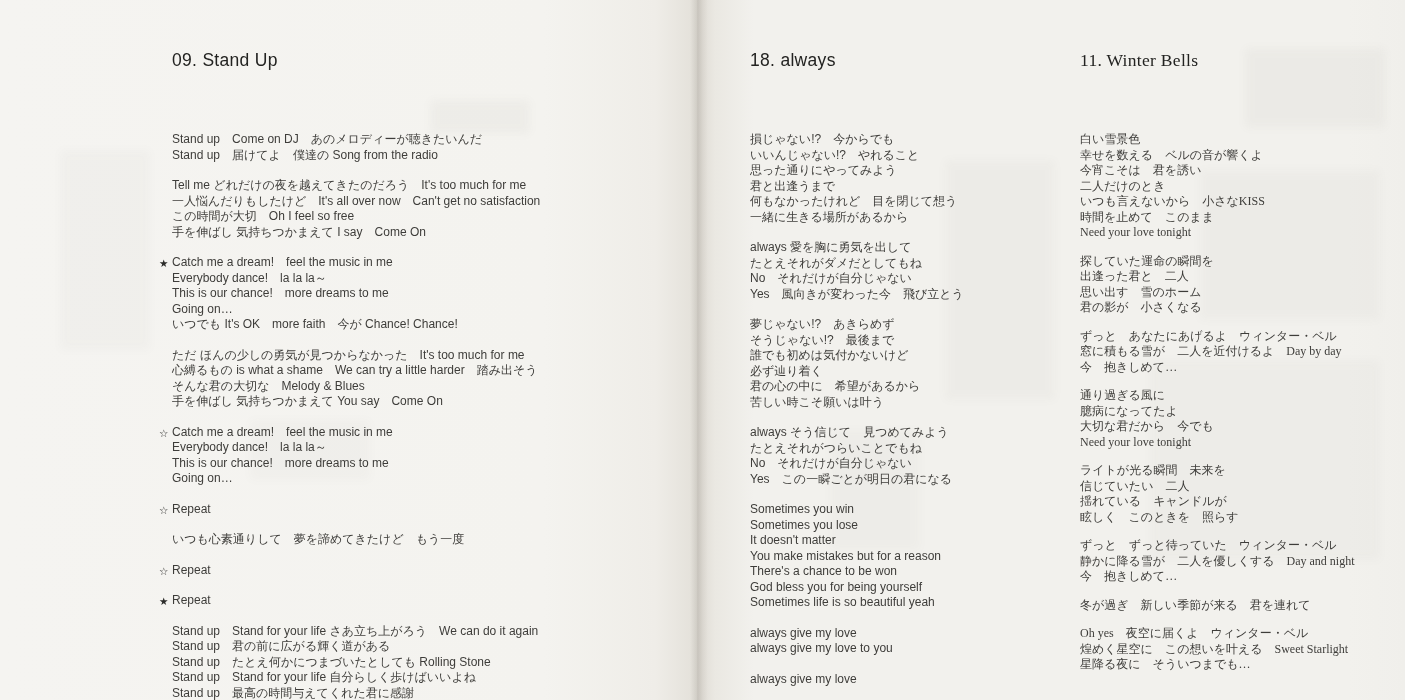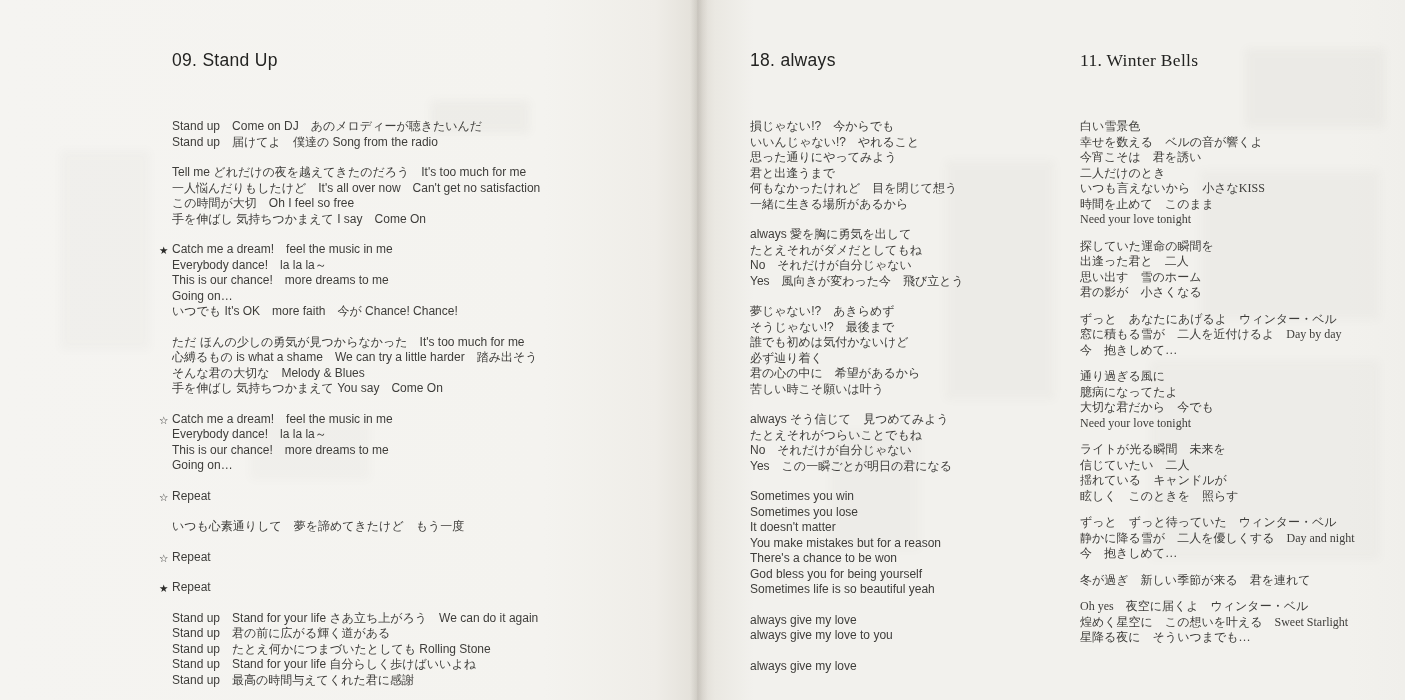--- a/index.html
+++ b/index.html
@@ -48,21 +48,21 @@
     white-space: pre-wrap;
   }
   .col-0 { left: 172px; width: 505px; }
   .col-1 { left: 750px; width: 320px; }
   .col-2 { left: 1080px; width: 322px; font-family: Liberation Serif, serif; }
 
   .song-title {
     font-size: 17.5px; font-weight: 500; letter-spacing: 0.3px;
     color: #232321; margin: 0 0 17px 0; line-height: 22px;
   }
-  .stanza { position: relative; margin: 0 0 15px 0; }
+  .stanza { position: relative; margin: 13px 0 15px 0; }
   .col-2 .stanza { margin-bottom: 11px; }
   .stanza:last-child { margin-bottom: 0; }
   .marker {
     position: absolute; left: -13px; top: 1px;
     font-size: 10.5px; color: #2c2c2a; line-height: 15.5px;
   }
   .line { min-height: 15.5px; }
 </style>
 </head>
 <body>

